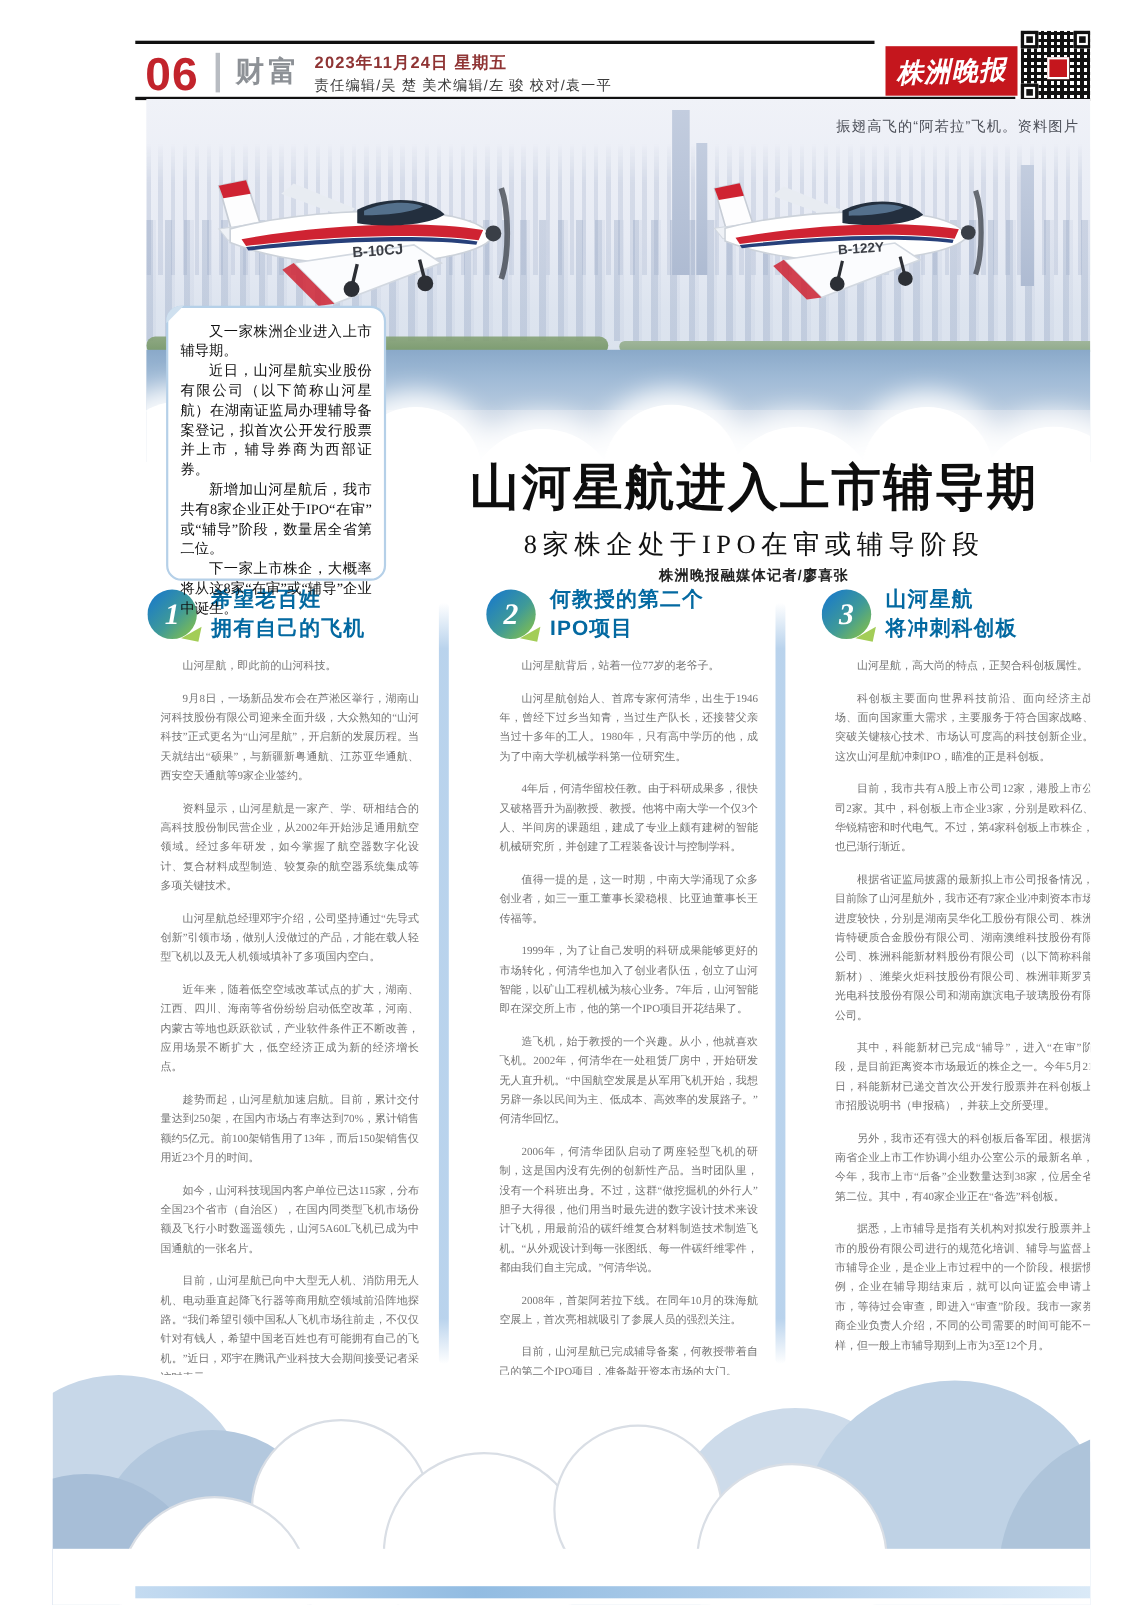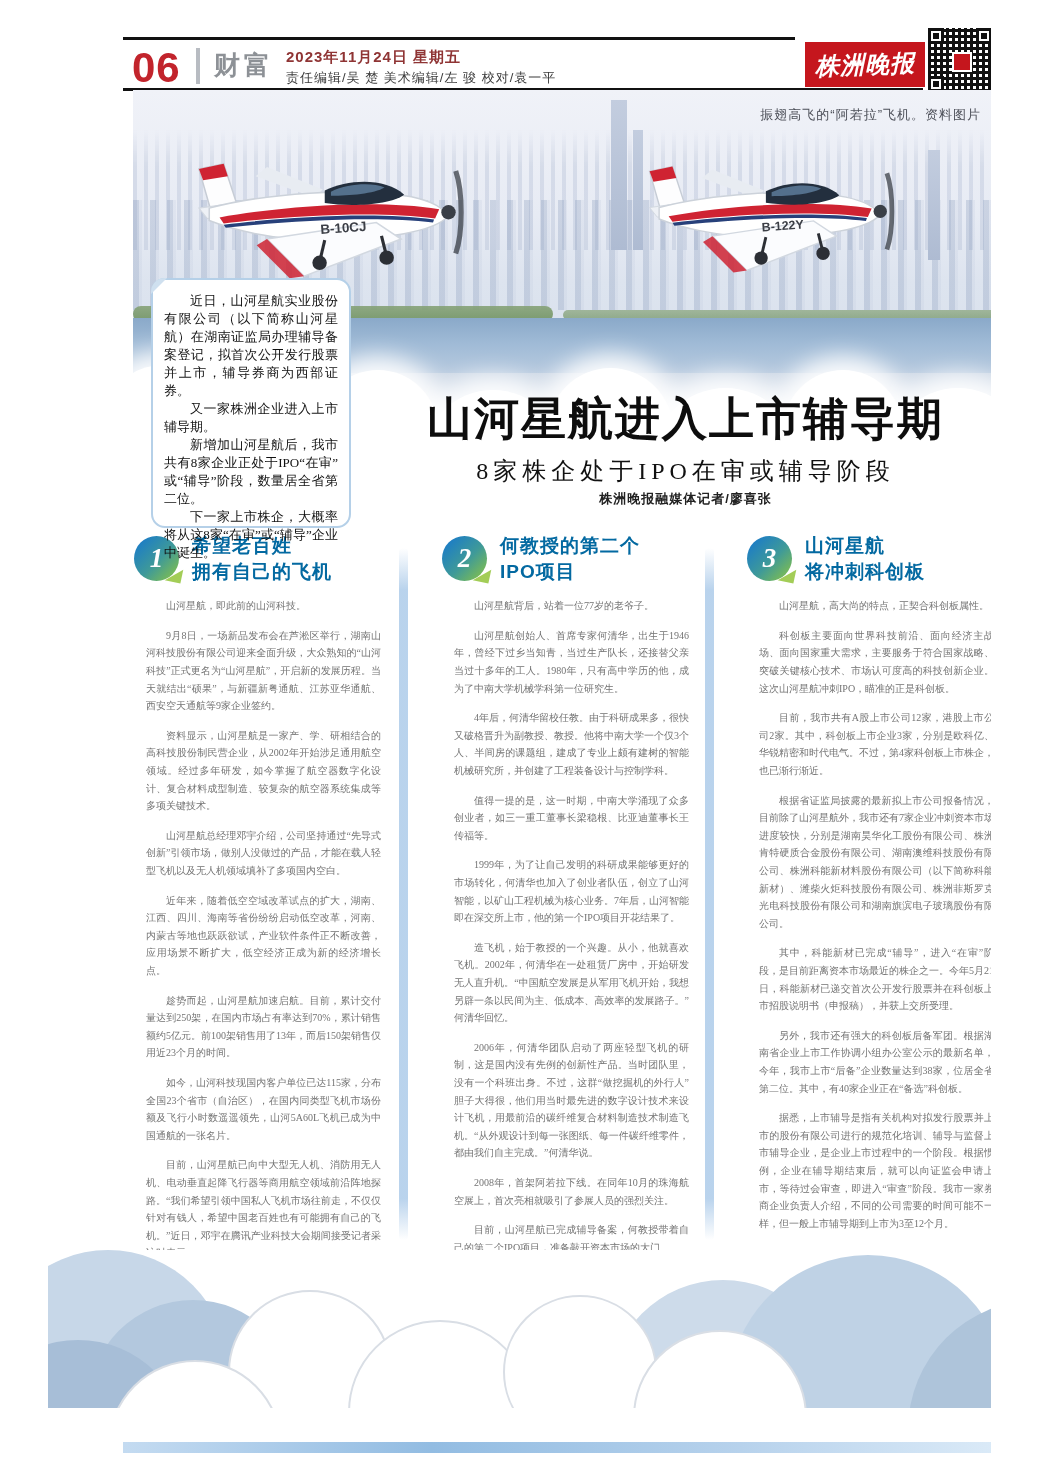--- a/index.html
+++ b/index.html
@@ -49,21 +49,21 @@
 
   
   .lede{position:absolute;left:103px;top:278px;width:200px;height:250px;background:#fff;
         border:2px solid #b5d0e8;border-radius:14px;box-sizing:border-box;padding:12px 11px;z-index:5;}
   .lede:before{content:"";position:absolute;left:-2px;top:-2px;border-style:solid;border-width:16px 16px 0 0;
         border-color:#cfe0ef transparent transparent transparent;border-top-left-radius:14px;}
   .lede p{margin:0;text-indent:2em;font-family:"Liberation Serif",serif;font-size:13px;line-height:18px;
           text-align:justify;color:#111;}
 
   
-  .headline{position:absolute;left:315px;top:394px;width:645px;text-align:center;z-index:4;}
+  .headline{position:absolute;left:315px;top:418px;width:645px;text-align:center;z-index:4;}
   .headline .title{font-size:45px;font-weight:900;letter-spacing:2px;color:#0d0d0d;line-height:1.1;}
   .headline .subtitle{margin-top:11px;font-size:24px;font-weight:400;letter-spacing:5px;color:#111;
                       font-family:"Liberation Serif",serif;}
   .headline .byline{margin-top:3px;font-size:13px;font-weight:bold;color:#222;letter-spacing:1px;}
 
   
   .col{position:absolute;top:533px;width:259px;height:717px;overflow:hidden;z-index:3;}
   .col.c1{left:86px;}.col.c2{left:394px;}.col.c3{left:699px;}
   .sec-head{display:flex;align-items:center;margin-bottom:13px;}
   .badge{position:relative;width:45px;height:45px;border-radius:50%;flex:0 0 45px;margin-right:13px;
@@ -184,22 +184,22 @@
     <div class="pcloud" style="left:70px;top:295px;width:130px;height:130px;"></div>
     <div class="pcloud" style="left:185px;top:280px;width:120px;height:120px;"></div>
     <div class="pcloud" style="left:290px;top:300px;width:140px;height:140px;"></div>
     <div class="pcloud" style="left:415px;top:278px;width:125px;height:125px;"></div>
     <div class="pcloud" style="left:520px;top:298px;width:145px;height:145px;"></div>
     <div class="pcloud" style="left:650px;top:280px;width:120px;height:120px;"></div>
     <div class="pcloud" style="left:755px;top:298px;width:140px;height:140px;"></div>
   </div>
 
   <div class="lede">
+      <p class="">又一家株洲企业进入上市辅导期。</p>
       <p class="">近日，山河星航实业股份有限公司（以下简称山河星航）在湖南证监局办理辅导备案登记，拟首次公开发行股票并上市，辅导券商为西部证券。</p>
-      <p class="">又一家株洲企业进入上市辅导期。</p>
       <p class="">新增加山河星航后，我市共有8家企业正处于IPO“在审”或“辅导”阶段，数量居全省第二位。</p>
       <p class="">下一家上市株企，大概率将从这8家“在审”或“辅导”企业中诞生。</p>
     </div>
 
   <div class="headline">
     <div class="title">山河星航进入上市辅导期</div>
     <div class="subtitle">8家株企处于IPO在审或辅导阶段</div>
     <div class="byline">株洲晚报融媒体记者/廖喜张</div>
   </div>
 

